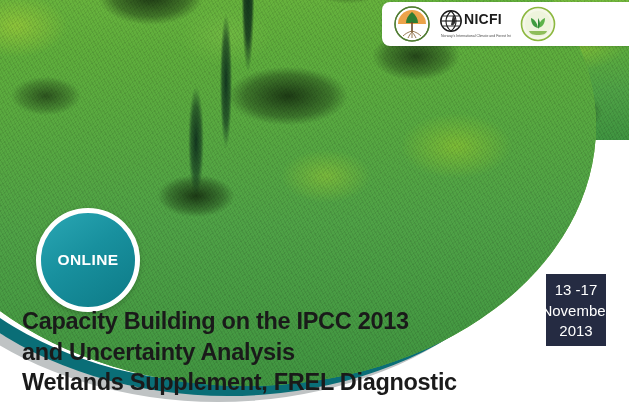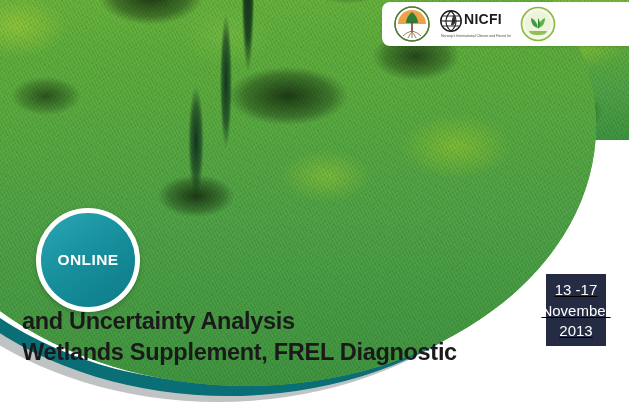--- a/index.html
+++ b/index.html
@@ -174,21 +174,20 @@
     left: 546px;
     top: 274px;
     width: 60px;
     height: 72px;
     background: #252b42;
     display: flex;
     flex-direction: column;
     align-items: center;
     justify-content: center;
     padding-top: 2px;
-    text-decoration: underline;
   }
   .badge-date span {
     color: #ffffff;
     font-size: 15px;
     line-height: 1.38;
     text-align: center;
     white-space: nowrap;
   }
 
   
@@ -277,17 +276,18 @@
     <span>ONLINE</span>
   </div>
 
   <div class="badge-date">
     <span>13 -17</span>
     <span>November</span>
     <span>2013</span>
   </div>
 
   <div class="title">
+    <div>Capacity Building on the IPCC 2013</div>
     <div>and Uncertainty Analysis</div>
     <div>Wetlands Supplement, FREL Diagnostic</div>
   </div>
 
 </div>
 
 </body></html>

